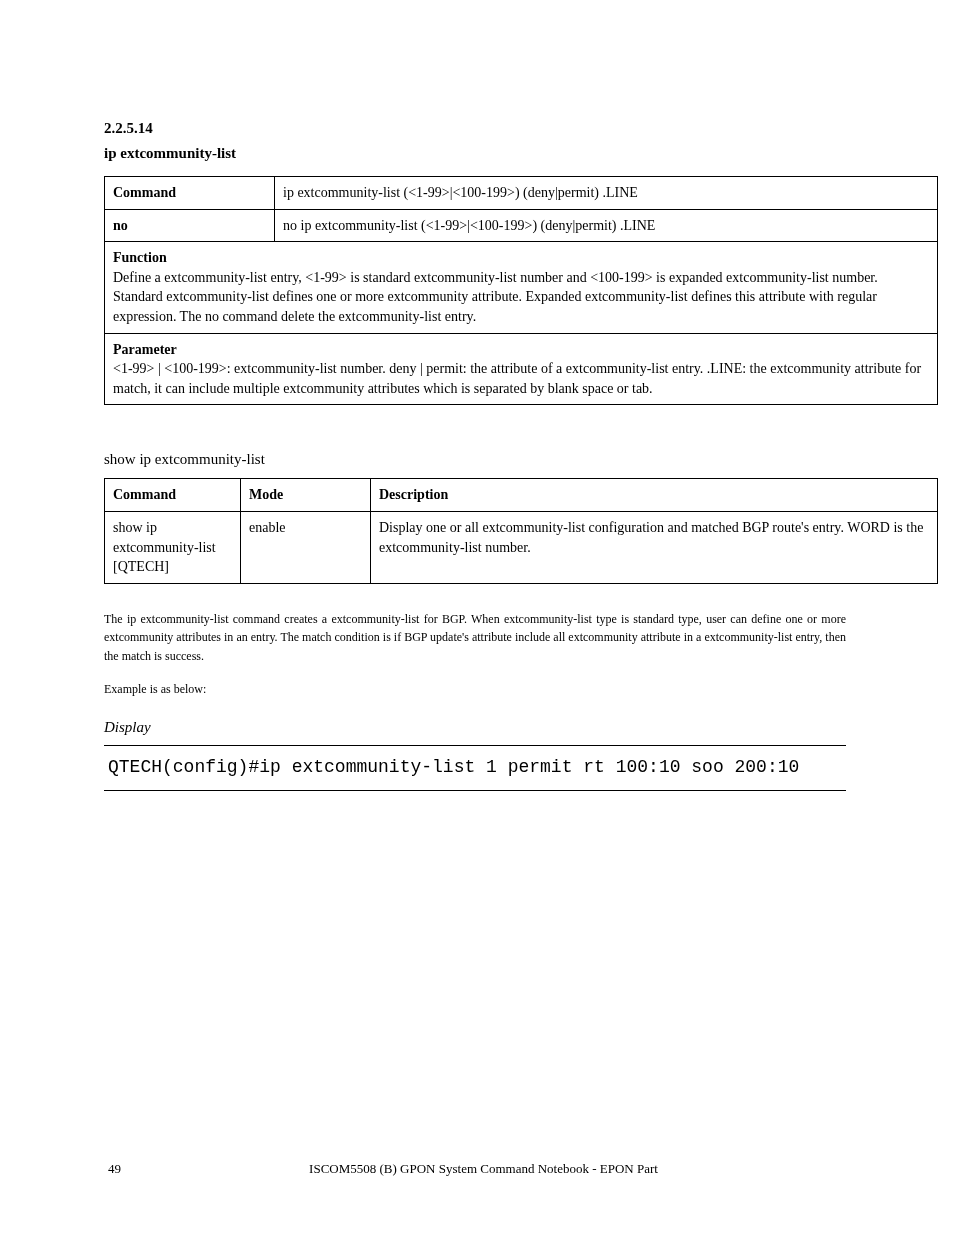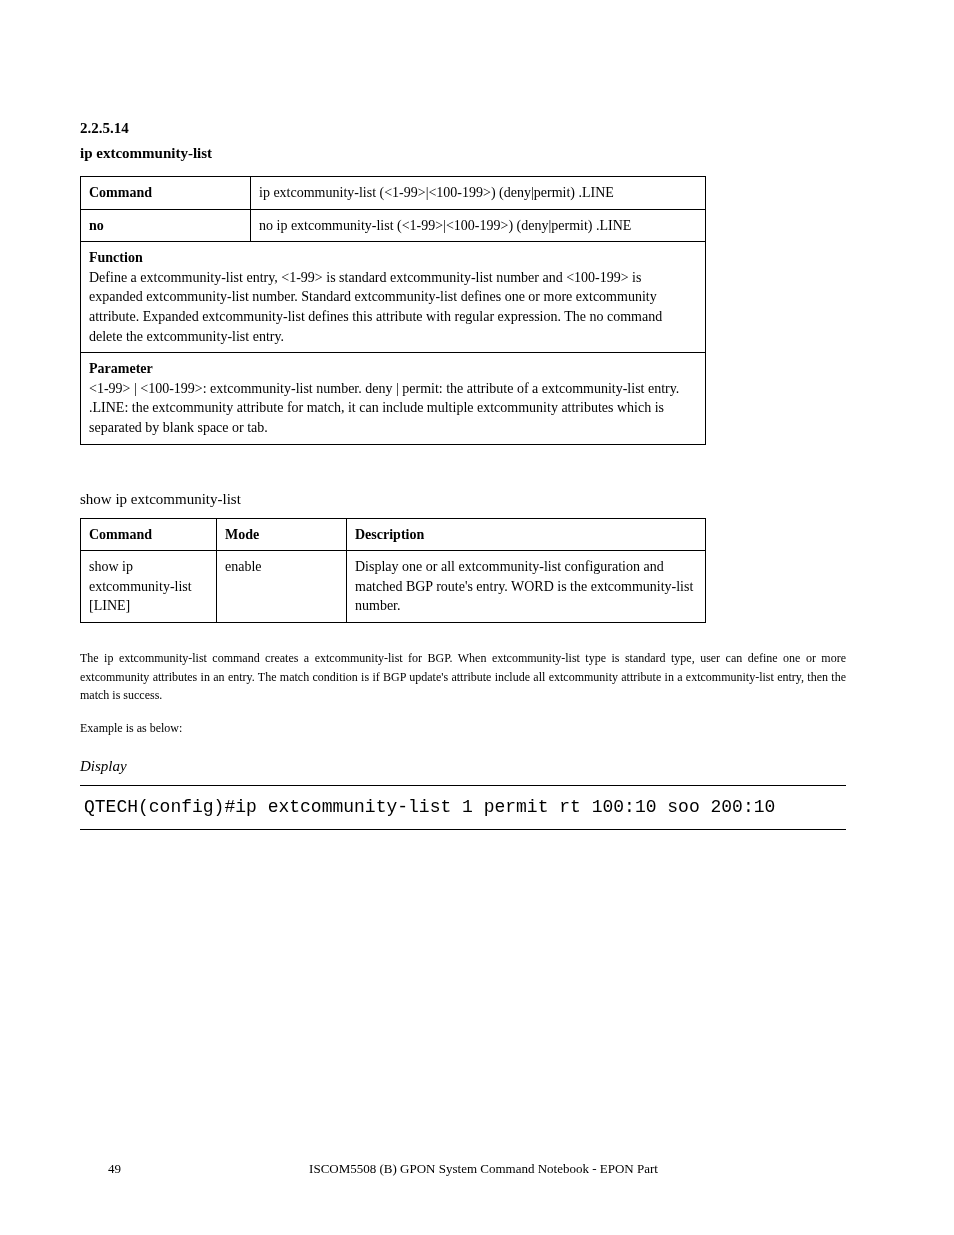--- a/index.html
+++ b/index.html
@@ -10,36 +10,36 @@
     width: 954px;
     height: 1235px;
     font-family: "Times New Roman", Times, serif;
     color: #000;
   }
   .page {
     position: relative;
     width: 954px;
     height: 1235px;
     padding-top: 120px;
-    padding-left: 80px;
+    padding-left: 104px;
     padding-right: 108px;
   }
   .section-num {
     font-size: 15px;
     font-weight: bold;
     margin-bottom: 8px;
   }
   .section-title {
     font-size: 15px;
     font-weight: bold;
     margin-bottom: 14px;
   }
   table.t1, table.t2 {
     border-collapse: collapse;
-    width: 626px;
+    width: 834px;
     table-layout: fixed;
   }
   table.t1 td, table.t1 th, table.t2 td, table.t2 th {
     border: 1.5px solid #000;
     vertical-align: top;
     padding: 6px 8px 6px 8px;
     font-size: 14px;
     line-height: 1.4;
     text-align: left;
     font-weight: normal;
@@ -143,21 +143,21 @@
       <col style="width:130px">
       <col>
     </colgroup>
     <tbody>
         <tr>
       <td class="hdr">Command</td>
       <td class="hdr">Mode</td>
       <td class="hdr">Description</td>
     </tr>
     <tr>
-      <td>show ip extcommunity-list [LINE]</td>
+      <td>show ip extcommunity-list [QTECH]</td>
       <td>enable</td>
       <td>Display one or all extcommunity-list configuration and matched BGP route's entry. WORD is the extcommunity-list number.</td>
     </tr>
   </tbody>
     </table>
 
   <div class="body-text">
     <p>The ip extcommunity-list command creates a extcommunity-list for BGP. When extcommunity-list type is standard type, user can define one or more extcommunity attributes in an entry. The match condition is if BGP update's attribute include all extcommunity attribute in a extcommunity-list entry, then the match is success.</p>
     <p style="margin-top:14px">Example is as below:</p>
   </div>

